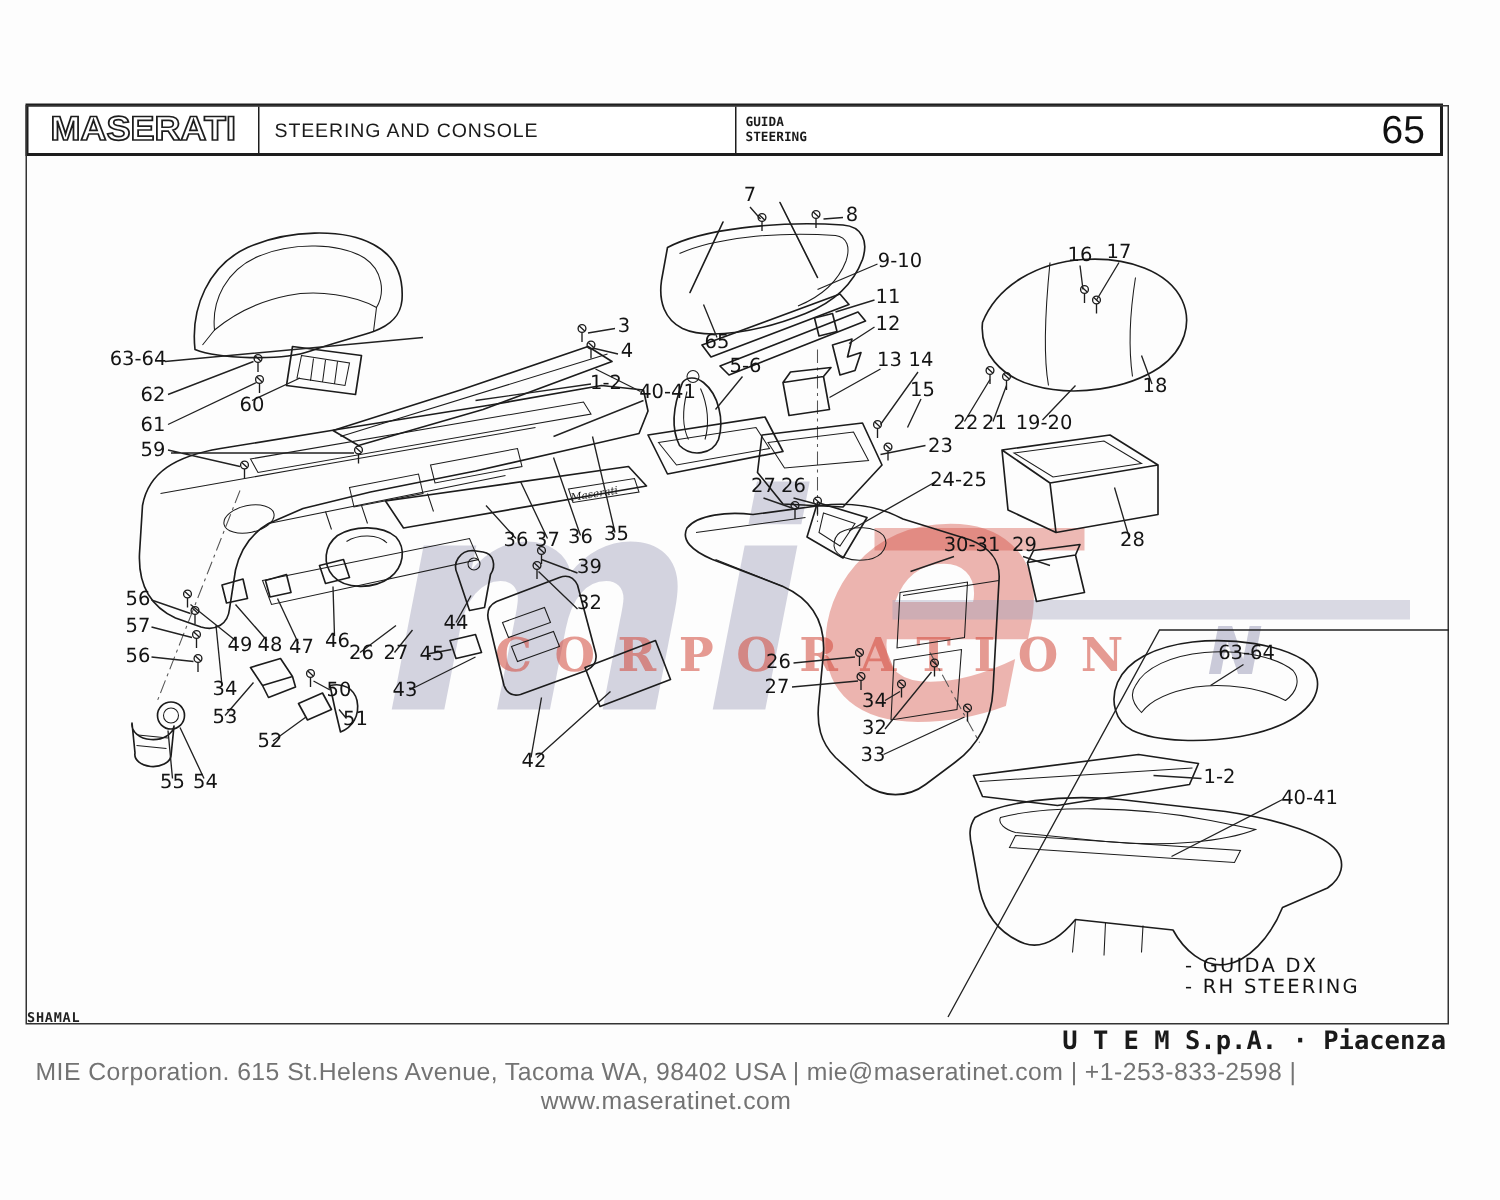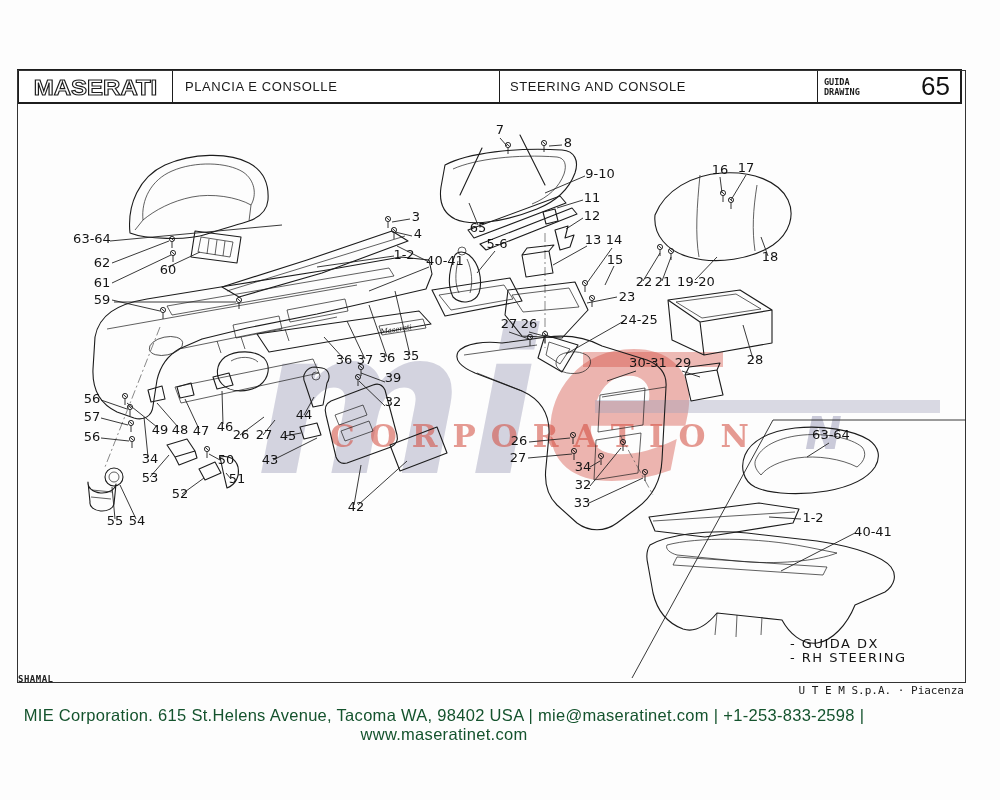--- a/index.html
+++ b/index.html
@@ -26,38 +26,37 @@
   .thin{fill:none;stroke:#1c1c1c;stroke-width:.7;}
   .lead{fill:none;stroke:#222;stroke-width:.9;}
   .cline{fill:none;stroke:#555;stroke-width:.7;stroke-dasharray:9 3 2 3;}
   #anno text{font-family:"DejaVu Sans",sans-serif;font-size:13px;fill:#141414;}
   .wm-big{font-family:"DejaVu Sans",sans-serif;font-style:italic;font-weight:bold;}
   .wm-sub{font-family:"DejaVu Serif",serif;font-weight:bold;}
   .script{font-family:"DejaVu Serif",serif;font-style:italic;font-size:7px;fill:#1c1c1c;}
   
   .f-left{position:absolute;left:18px;top:674px;font-size:9px;font-weight:bold;
           letter-spacing:.5px;color:#222;font-family:"DejaVu Sans Mono",monospace;}
-  .f-right{position:absolute;right:36px;top:684px;font-size:11px;color:#1a1a1a;
-           font-family:"DejaVu Sans Mono",monospace;font-weight:normal;text-align:right;}
+  .f-right{position:absolute;right:36px;top:684px;font-size:17px;color:#1a1a1a;
+           font-family:"DejaVu Sans Mono",monospace;font-weight:bold;text-align:right;}
   .f-bar{position:absolute;left:0;top:706px;width:888px;text-align:center;
-         font-size:16.5px;color:#14532d;letter-spacing:.3px;}
+         font-size:16.5px;color:#737373;letter-spacing:.3px;}
 </style>
 </head>
 <body>
 
 <div class="hdr">
   <div class="hcell c-logo">
     <span class="logo">MASERATI</span>
   </div>
-  <div class="hcell c-it">PLANCIA E CONSOLLE</div>
   <div class="hcell c-en">STEERING AND CONSOLE</div>
   <div class="hcell c-tav">
     <div>
       <div class="tav">GUIDA</div>
-      <div class="tav">DRAWING</div>
+      <div class="tav">STEERING</div>
     </div>
     <div class="num65">65</div>
   </div>
 </div>
 
 <div class="frame"></div>
 
 <svg id="diagram" width="949" height="578" viewBox="0 0 949 578">
   <defs>
     <pattern id="hat" width="6" height="6" patternUnits="userSpaceOnUse">

